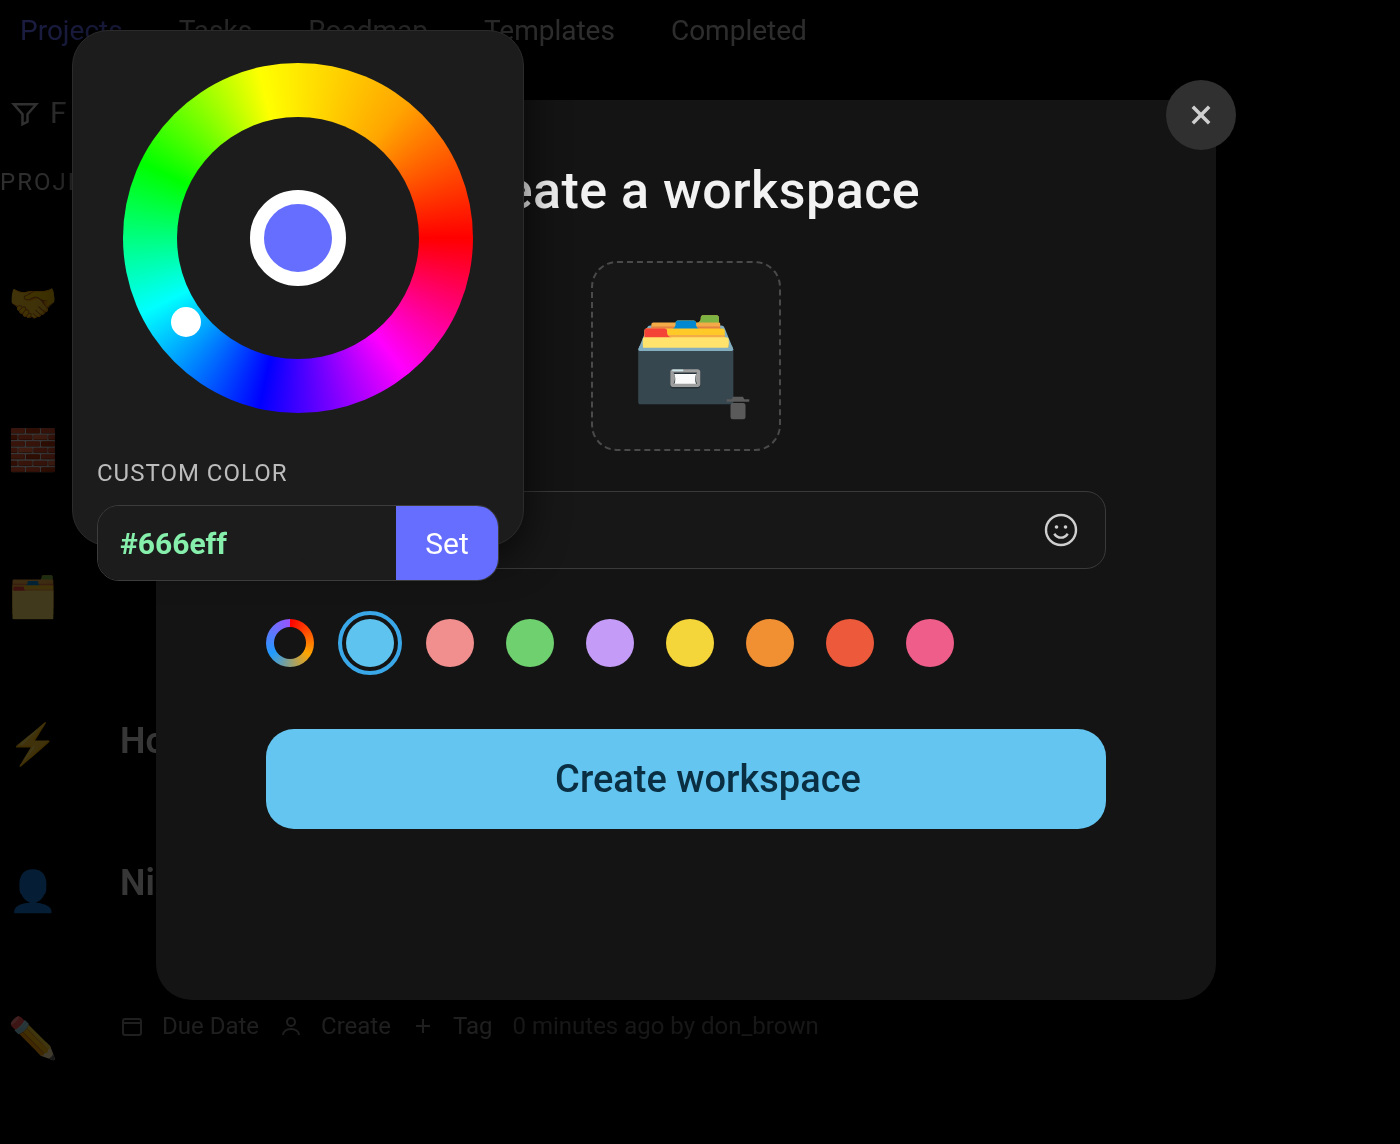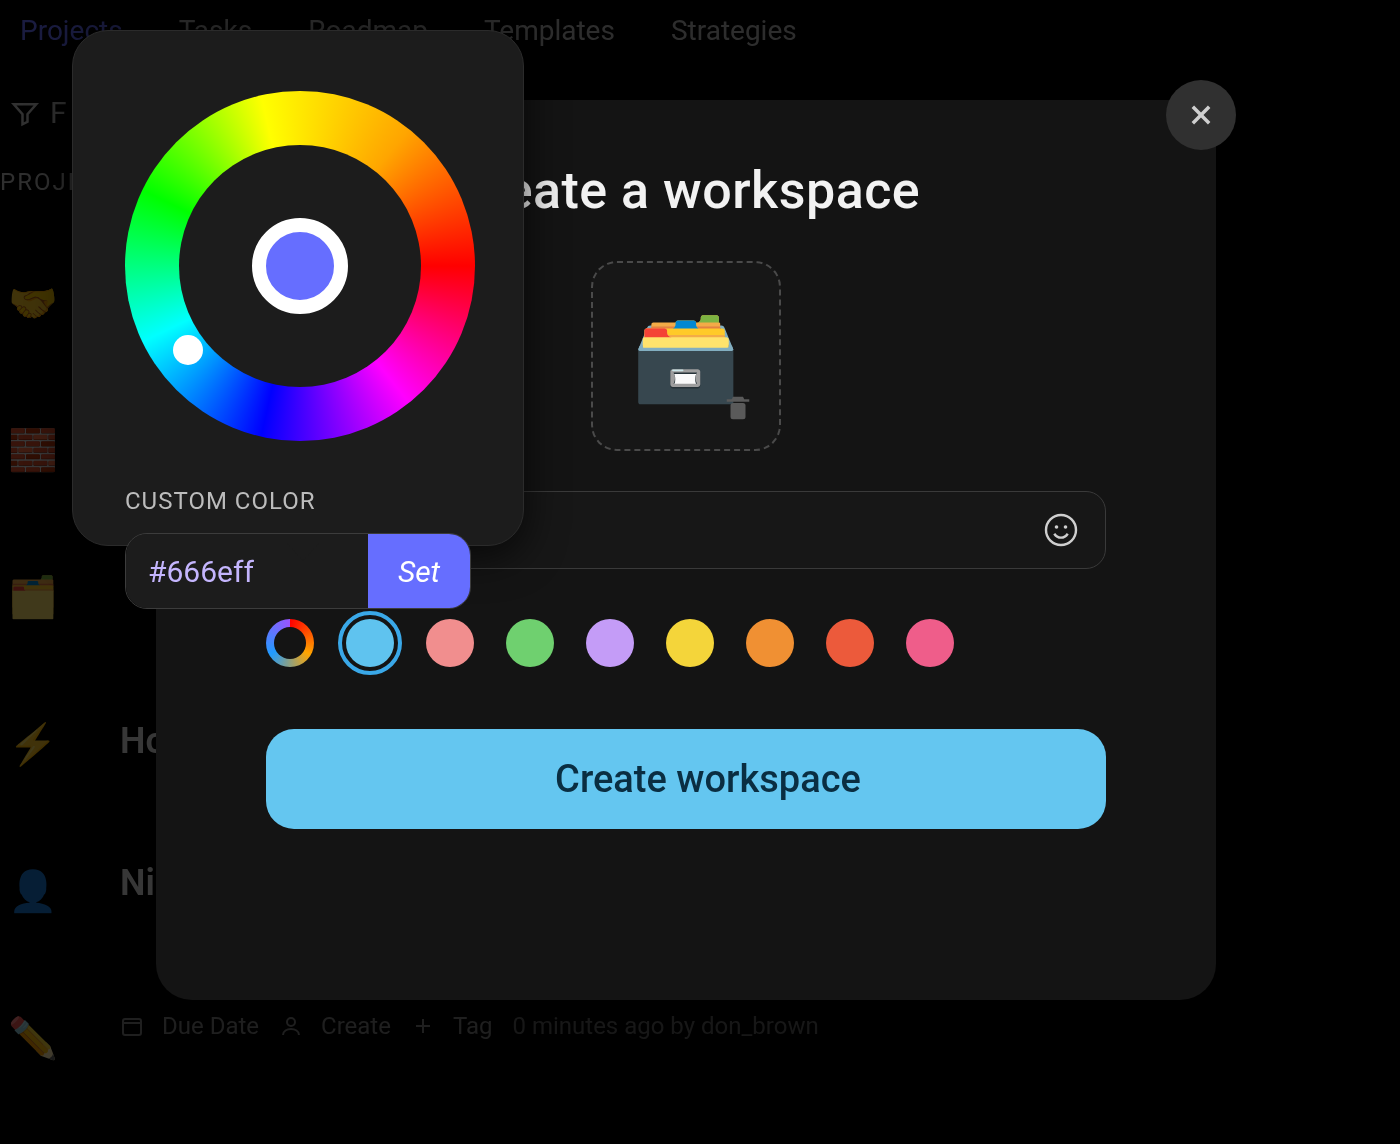--- a/index.html
+++ b/index.html
@@ -208,21 +208,21 @@
   
   .popover {
     position: absolute;
     left: 72px;
     top: 30px;
     width: 452px;
     height: 516px;
     background: var(--popover);
     border: 1px solid #2b2b2b;
     border-radius: 36px;
-    padding: 52px;
+    padding: 24px;
     box-shadow: 0 10px 40px rgba(0,0,0,.7);
     z-index: 50;
   }
   .popover::after {
     content: "";
     position: absolute;
     left: 214px;
     bottom: -16px;
     width: 0; height: 0;
     border-left: 16px solid transparent;
@@ -281,45 +281,45 @@
     border-radius: 22px;
     overflow: hidden;
     border: 1.5px solid #3c3c3c;
   }
   .cc-input {
     flex: 1;
     padding: 0 22px;
     display: flex;
     align-items: center;
     font-size: 30px;
-    color: #c4b5fd;
+    color: #86efac;
     background: var(--popover);
+    font-weight: bold;
   }
   .cc-set {
     width: 102px;
     background: var(--accent);
     color: #fff;
     font-size: 30px;
     display: flex;
     align-items: center;
     justify-content: center;
     cursor: pointer;
-    font-style: italic;
   }
 </style>
 </head>
 <body>
 
 <div class="bg-layer">
   <div class="tabs">
     <span class="active">Projects</span>
     <span>Tasks</span>
     <span>Roadmap</span>
     <span>Templates</span>
-    <span>Strategies</span>
+    <span>Completed</span>
   </div>
   <div class="filter-row">
     <svg viewBox="0 0 24 24" fill="none" stroke="#c4c4c4" stroke-width="2">
         <path d="M3 5h18l-7 8v6l-4 2v-8z"></path>
       </svg>
     <span>F</span>
   </div>
   <div class="section-label">PROJEC</div>
 
   <div class="sidebar-icons">

